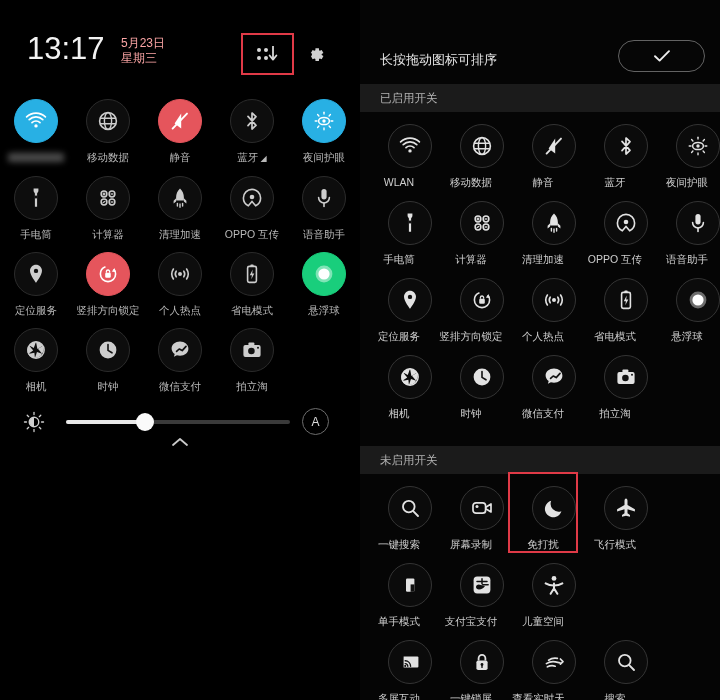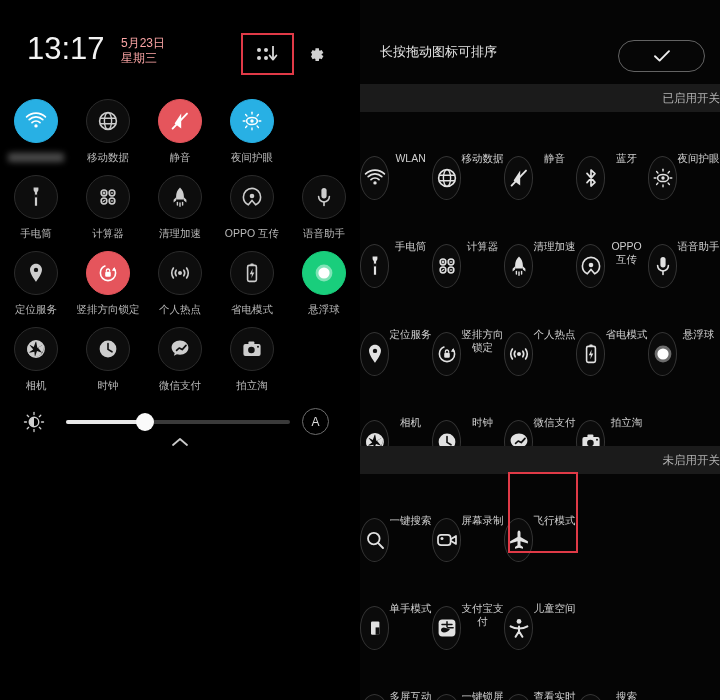--- a/index.html
+++ b/index.html
@@ -105,42 +105,42 @@
   .chevron-up {
     position: absolute; left: 171px; top: 436px; width: 18px; height: 12px;
   }
 
   
   .panel-right {
     position: relative; width: 360px; height: 700px;
     background: #050505; overflow: hidden;
   }
   .edit-header {
-    position: absolute; left: 0; top: 0; width: 360px; height: 84px;
+    position: absolute; left: 0; top: 8px; width: 360px; height: 84px;
   }
   .edit-hint {
     position: absolute; left: 20px; top: 43px;
     color: #e6e6e6; font-size: 13px; white-space: nowrap;
   }
   .done-btn {
     position: absolute; left: 618px; top: 40px;
     width: 87px; height: 32px; border-radius: 16px;
     border: 1px solid #636363; background: #060606;
     display: flex; align-items: center; justify-content: center;
   }
   .section-bar {
     position: absolute; left: 0; width: 360px; height: 28px;
-    background: #1b1b1b; display: flex; align-items: center; justify-content: flex-end;
+    background: #1b1b1b; display: flex; align-items: center;
   }
   .section-bar .section-title {
     margin-left: 20px; color: #b4b4b4; font-size: 11.5px;
   }
   .ed-grid { position: absolute; left: 0; width: 360px; }
   .ed-row { display: flex; width: 360px; }
-  .ed-cell { width: 72px; display: flex; align-items: flex-start; margin-top: 32px; }
+  .ed-cell { width: 72px; display: flex; flex-direction: column; align-items: flex-end; }
   .ed-icon {
     width: 44px; height: 44px; border-radius: 50%;
     display: flex; align-items: center; justify-content: center;
     background: #0b0b0b; border: 1px solid #343434; margin-top: 12px;
   }
   .ed-label {
     margin-top: 8px; color: #cfcfcf; font-size: 10.5px;
     line-height: 13px; text-align: center; width: 66px;
     word-break: break-all;
   }
@@ -208,20 +208,28 @@
             <div class="qs-label">移动数据</div>
           </div>
           <div class="qs-cell">
             <div class="qs-icon on-red">
               <svg width="24" height="24" viewBox="0 0 24 24">
                 <path d="M13.2 4.4 L13.2 19.6 L6.6 14.6 Z" fill="#ffffff"></path>
                 <path d="M4.6 19.6 L19 4.6" stroke="#ffffff" stroke-width="1.9" stroke-linecap="round"></path>
               </svg>
             </div>
             <div class="qs-label">静音</div>
+          </div>
+          <div class="qs-cell">
+            <div class="qs-icon">
+              <svg width="24" height="24" viewBox="0 0 24 24">
+                <path d="M8 7.4 L16 16.4 L12 20 L12 4 L16 7.6 L8 16.6" stroke="#cdcdcd" stroke-width="1.7" fill="none" stroke-linecap="round" stroke-linejoin="round"></path>
+              </svg>
+            </div>
+            <div class="qs-label">蓝牙<span class="bt-corner"> ◢</span></div>
           </div>
           <div class="qs-cell">
             <div class="qs-icon on-blue">
               <svg width="24" height="24" viewBox="0 0 24 24">
                 <ellipse cx="12" cy="12" rx="5.4" ry="3.6" fill="none" stroke="#ffffff" stroke-width="1.5"></ellipse>
                 <circle cx="12" cy="12" r="1.7" fill="#ffffff"></circle>
                 <g stroke="#ffffff" stroke-width="1.4" stroke-linecap="round">
                   <path d="M12 3.2v1.8"></path>
                   <path d="M12 19v1.8"></path>
                   <path d="M3.2 12h1.8"></path>
@@ -667,20 +675,28 @@
                   <rect x="3" y="6.8" width="12.6" height="10.4" rx="3" fill="none" stroke="#e2e2e2" stroke-width="1.7"></rect>
                   <path d="M15.8 11.2 L21 8 v8 l-5.2-3.2z" fill="none" stroke="#e2e2e2" stroke-width="1.7" stroke-linejoin="round"></path>
                   <circle cx="7" cy="10.6" r="1.5" fill="#e2e2e2"></circle>
                 </svg>
               </div>
               <div class="ed-label">屏幕录制</div>
             </div>
             <div class="ed-cell">
               <div class="ed-icon">
                 <svg width="24" height="24" viewBox="0 0 24 24">
+                  <path d="M19.4 15.2A8 8 0 0 1 9.2 4.8a8.4 8.4 0 1 0 10.2 10.4z" fill="#e2e2e2"></path>
+                </svg>
+              </div>
+              <div class="ed-label">免打扰</div>
+            </div>
+            <div class="ed-cell">
+              <div class="ed-icon">
+                <svg width="24" height="24" viewBox="0 0 24 24">
                   <path d="M12 2.4c.9 0 1.5 1 1.5 2.4v4.1l7.4 4.4v2.2l-7.4-2.3v4l2.5 1.9v1.6L12 19.8l-4 .9v-1.6l2.5-1.9v-4L3.1 15.5v-2.2l7.4-4.4V4.8c0-1.4.6-2.4 1.5-2.4z" fill="#e2e2e2"></path>
                 </svg>
               </div>
               <div class="ed-label">飞行模式</div>
             </div>
           </div>
           <div class="ed-row">
             <div class="ed-cell">
               <div class="ed-icon">
                 <svg width="24" height="24" viewBox="0 0 24 24">

